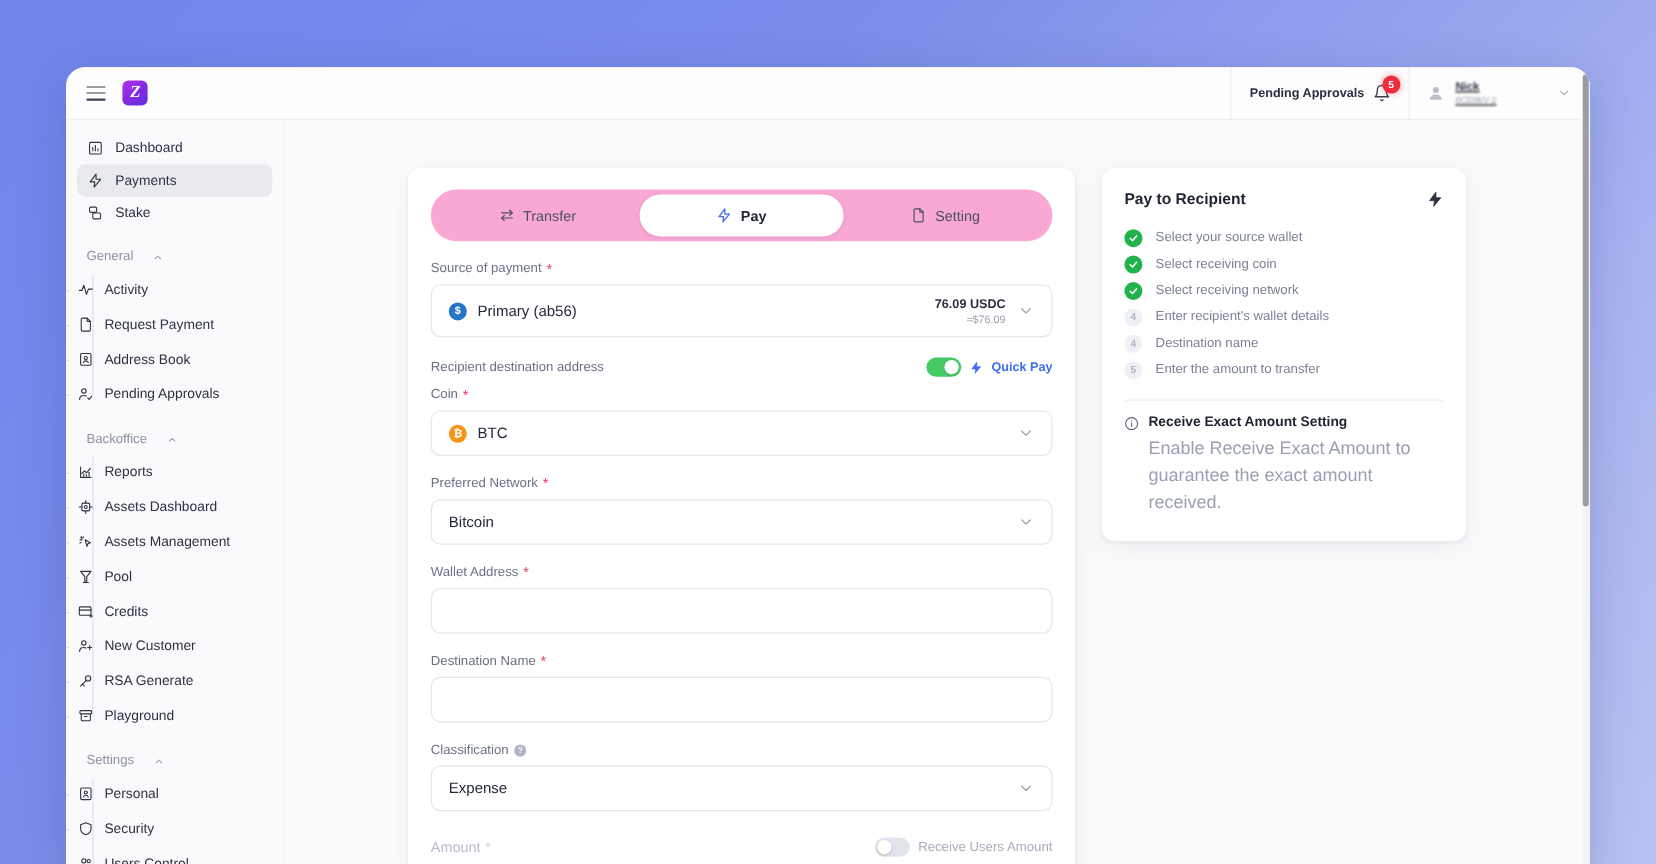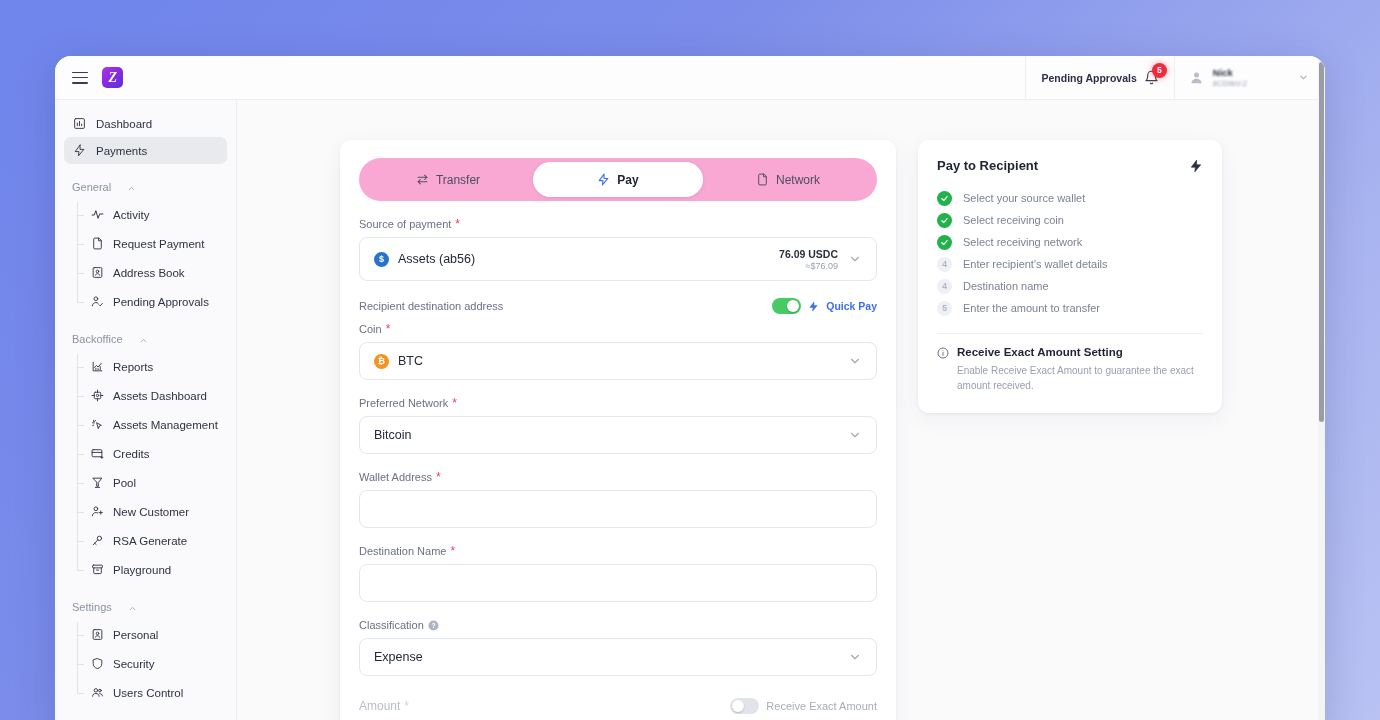--- a/index.html
+++ b/index.html
@@ -66,21 +66,21 @@
     box-shadow: 0 0 6px rgba(236,45,63,.5);
   }
   .user-block {
     display: flex; align-items: center; gap: 9px;
     border-left: 1px solid #eceef4;
     padding: 0 16px 0 14px; height: 100%;
     cursor: pointer;
   }
   .avatar { width: 15px; height: 15px; opacity: .45; }
   .avatar svg { width: 15px; height: 15px; display:block; }
-  .user-names { display: flex; flex-direction: column; gap: 1px; }
+  .user-names { display: flex; flex-direction: column; gap: 1px; text-decoration: underline; }
   .user-name { font-size: 9.5px; font-weight: 700; color: #2b3040; filter: blur(.9px); }
   .user-sub { font-size: 7.5px; color: #9aa0b0; filter: blur(1.1px); }
   .caret-dn { width: 11px; height: 11px; opacity: .5; margin-left: 42px; }
   .caret-dn svg { display:block; width:11px; height:11px; }
 
   
   .body-split { flex: 1; display: flex; min-height: 0; }
 
   
   .sidebar {
@@ -101,21 +101,21 @@
   .nav-icon svg { width: 13px; height: 13px; display: block; }
 
   .group-head {
     display: flex; align-items: center; gap: 16px;
     font-size: 11px; color: #8b92a4;
     padding: 0 17px; height: 26px; margin-top: 10px;
     cursor: pointer;
   }
   .group-head .chev { width: 9px; height: 9px; display:block; opacity:.8 }
 
-  .group-body { position: relative; padding-left: 26px; }
+  .group-body { position: relative; }
   .group-body::before {
     content: ""; position: absolute; left: 22px; top: 2px; bottom: 13px;
     width: 1px; background: #e0e2ea;
   }
   .sub-item {
     display: flex; align-items: center; gap: 9px;
     height: 29px; cursor: pointer;
     font-size: 11.5px; color: #2e3342;
     position: relative; padding-left: 9px;
   }
@@ -228,21 +228,21 @@
   }
   .step-badge.done { background: #22b24c; color: #fff; }
   .step-badge.todo { background: #eef0f5; color: #aeb4c3; }
   .step-badge.done svg { width: 9px; height: 9px; display:block; }
   .step-text { font-size: 11px; color: #7c8294; }
   .divider { height: 1px; background: #eceef4; margin: 14px 0 12px; }
   .note-head { display: flex; align-items: flex-start; gap: 8px; }
   .info-icon { width: 12px; height: 12px; flex: 0 0 12px; margin-top: 1px; }
   .info-icon svg { width: 12px; height: 12px; display:block; }
   .note-title { font-size: 11.5px; font-weight: 700; color: #1f2433; }
-  .note-body { font-size: 10px; color: #9aa0b0; line-height: 1.5; margin: 4px 0 0 20px; }
+  .note-body { font-size: 15px; color: #9aa0b0; line-height: 1.5; margin: 4px 0 0 20px; }
 
   
   .app-scrollbar {
     position: absolute; right: 0; top: 0; bottom: 0; width: 7px; background: #f3f4f7;
   }
   .app-scrollbar .thumb {
     position: absolute; right: 1px; top: 6px; width: 5px; height: 360px;
     background: #9a9da6; border-radius: 3px;
   }
 </style>
@@ -310,20 +310,29 @@
 
       <div class="nav-item active">
         <span class="nav-icon">
           <svg viewBox="0 0 24 24" fill="none" stroke="#2e3342" stroke-width="1.7" stroke-linecap="round" stroke-linejoin="round">
               <polygon points="13 2 4 14 11 14 10 22 20 10 13 10 13 2"></polygon>
             </svg>
         </span>
         <span>Payments</span>
       </div>
 
+      <div class="nav-item">
+        <span class="nav-icon">
+          <svg viewBox="0 0 24 24" fill="none" stroke="#2e3342" stroke-width="1.7" stroke-linecap="round" stroke-linejoin="round">
+              <rect x="3" y="3" width="11" height="8" rx="2"></rect>
+              <rect x="8" y="12" width="12" height="9" rx="2"></rect>
+            </svg>
+        </span>
+        <span>Stake</span>
+      </div>
 
       <div class="group-head">
         <span>General</span>
         <span class="chev">
           <svg viewBox="0 0 24 24" fill="none" stroke="#8b92a4" stroke-width="2.4" stroke-linecap="round" stroke-linejoin="round">
               <polyline points="18 15 12 9 6 15"></polyline>
             </svg>
         </span>
       </div>
       <div class="group-body">
@@ -408,36 +417,36 @@
                 <line x1="3" y1="9" x2="6" y2="9"></line>
                 <line x1="8.5" y1="4.5" x2="6.8" y2="6.5"></line>
                 <line x1="3" y1="14" x2="5" y2="13"></line>
               </svg>
           </span>
           <span>Assets Management</span>
         </div>
         <div class="sub-item">
           <span class="sub-icon">
             <svg viewBox="0 0 24 24" fill="none" stroke="#2e3342" stroke-width="1.7" stroke-linecap="round" stroke-linejoin="round">
+                <polygon points="4 4 20 4 13.5 12 13.5 19 10.5 19 10.5 12"></polygon>
+                <line x1="8" y1="21" x2="16" y2="21"></line>
+              </svg>
+          </span>
+          <span>Pool</span>
+        </div>
+        <div class="sub-item">
+          <span class="sub-icon">
+            <svg viewBox="0 0 24 24" fill="none" stroke="#2e3342" stroke-width="1.7" stroke-linecap="round" stroke-linejoin="round">
                 <rect x="2" y="5" width="18" height="13" rx="2"></rect>
                 <line x1="2" y1="10" x2="20" y2="10"></line>
                 <line x1="20" y1="17" x2="20" y2="21"></line>
                 <line x1="18" y1="19" x2="22" y2="19"></line>
               </svg>
           </span>
           <span>Credits</span>
-        </div>
-        <div class="sub-item">
-          <span class="sub-icon">
-            <svg viewBox="0 0 24 24" fill="none" stroke="#2e3342" stroke-width="1.7" stroke-linecap="round" stroke-linejoin="round">
-                <polygon points="4 4 20 4 13.5 12 13.5 19 10.5 19 10.5 12"></polygon>
-                <line x1="8" y1="21" x2="16" y2="21"></line>
-              </svg>
-          </span>
-          <span>Pool</span>
         </div>
         <div class="sub-item">
           <span class="sub-icon">
             <svg viewBox="0 0 24 24" fill="none" stroke="#2e3342" stroke-width="1.7" stroke-linecap="round" stroke-linejoin="round">
                 <circle cx="9" cy="7" r="3.4"></circle>
                 <path d="M2.5 20c0-3.8 2.9-6 6.5-6 1.2 0 2.4.2 3.4.7"></path>
                 <line x1="18" y1="11" x2="18" y2="17"></line>
                 <line x1="15" y1="14" x2="21" y2="14"></line>
               </svg>
           </span>
@@ -531,32 +540,32 @@
               </span>
               <span>Pay</span>
             </div>
             <div class="tab">
               <span>
                 <svg viewBox="0 0 24 24" fill="none" stroke="#4a4f60" stroke-width="1.8" stroke-linecap="round" stroke-linejoin="round">
                     <path d="M14 2H7a2 2 0 0 0-2 2v16a2 2 0 0 0 2 2h10a2 2 0 0 0 2-2V7z"></path>
                     <polyline points="14 2 14 7 19 7"></polyline>
                   </svg>
               </span>
-              <span>Network</span>
+              <span>Setting</span>
             </div>
           </div>
 
           <div class="field">
             <div class="field-label">
               <span>Source of payment</span>
               <span class="req">*</span>
             </div>
             <div class="control">
               <span class="coin-dot coin-usdc">$</span>
-              <span class="value grow">Assets (ab56)</span>
+              <span class="value grow">Primary (ab56)</span>
               <span class="bal">
                 <span class="bal-main" style="display:block">76.09 USDC</span>
                 <span class="bal-sub" style="display:block">≈$76.09</span>
               </span>
               <span class="chev-ctl">
                 <svg viewBox="0 0 24 24" fill="none" stroke="#5a6075" stroke-width="2" stroke-linecap="round" stroke-linejoin="round">
                     <polyline points="6 9 12 15 18 9"></polyline>
                   </svg>
               </span>
             </div>
@@ -646,21 +655,21 @@
 
           <div class="amount-row">
             <div class="amount-label">
               <span>Amount</span>
               <span class="req" style="color:#cfd3dd">*</span>
             </div>
             <div class="quickpay-wrap">
               <div class="toggle">
                   <span class="knob"></span>
                 </div>
-              <span class="rea-label">Receive Exact Amount</span>
+              <span class="rea-label">Receive Users Amount</span>
             </div>
           </div>
 
         </div>
 
         <div class="side-card">
           <div class="side-head">
             <span class="side-title">Pay to Recipient</span>
             <span class="bolt-dark">
               <svg viewBox="0 0 24 24" fill="#2b3040" stroke="#2b3040" stroke-width="1.2" stroke-linejoin="round">

